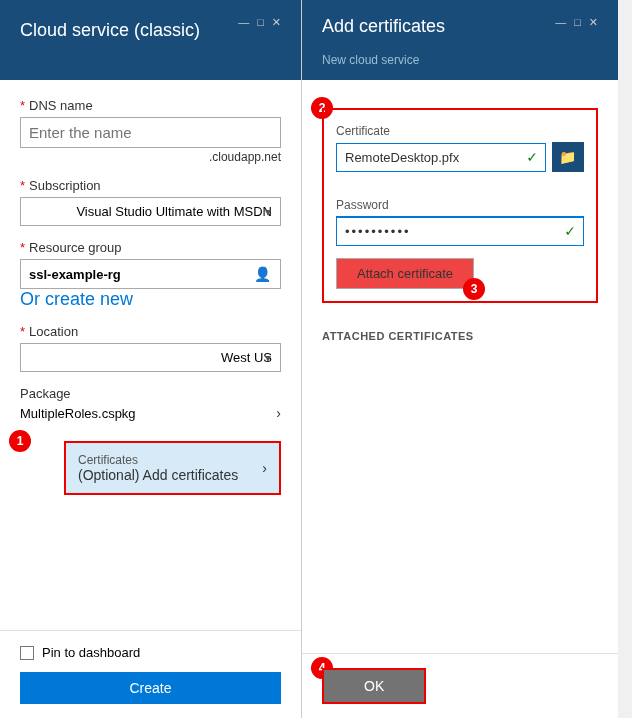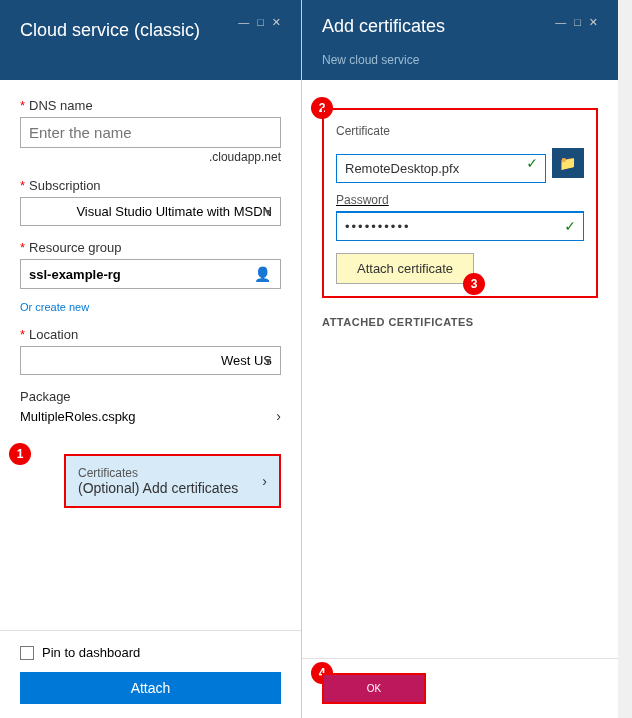--- a/index.html
+++ b/index.html
@@ -124,22 +124,22 @@
     }
 
     .resource-group-icon {
       color: #555;
       font-size: 14px;
     }
 
     .or-create-link {
       color: #0078d7;
       cursor: pointer;
-      font-size: 11px;
-      margin-top: 12px;
+      font-size: 18px;
+      margin-top: 0;
     }
 
     .package-row {
       display: flex;
       align-items: center;
       justify-content: space-between;
       cursor: pointer;
     }
 
     .package-chevron {
@@ -301,21 +301,20 @@
     .cert-select {
       width: 100%;
       border: 1px solid #0078d7;
       padding: 6px 28px 6px 8px;
       font-size: 13px;
       background: #fff;
       appearance: none;
       -webkit-appearance: none;
       outline: none;
       color: #333;
-      margin-top: 12px;
     }
 
     .folder-btn {
       background: #1a4c7a;
       border: none;
       color: #fff;
       width: 32px;
       height: 30px;
       cursor: pointer;
       display: flex;
@@ -346,55 +345,55 @@
       border-top: 2px solid #0078d7;
       padding: 6px 28px 6px 8px;
       font-size: 13px;
       color: #333;
       outline: none;
       letter-spacing: 2px;
     }
 
     .attach-btn {
       border: 1px solid #aaa;
-      background: #fef9c3;
+      background: #ef4444;
       padding: 7px 20px;
       font-size: 13px;
       cursor: pointer;
       color: #333;
     }
 
     .attached-header {
       font-size: 11px;
       font-weight: bold;
       color: #555;
       letter-spacing: 0.5px;
       text-transform: uppercase;
-      margin-top: 4px;
+      margin-top: 13px;
     }
 
     .right-footer {
       padding: 14px 20px;
       border-top: 1px solid #e0e0e0;
       flex-shrink: 0;
       position: relative;
     }
 
     .ok-btn-wrapper {
       border: 2px solid #e00;
       display: inline-block;
       position: relative;
     }
 
     .ok-btn {
-      background: #be185d;
+      background: #737373;
       color: #fff;
       border: none;
       padding: 8px 40px;
-      font-size: 10px;
+      font-size: 14px;
       cursor: pointer;
       min-width: 100px;
     }
 
     .field-section-label {
       font-size: 12px;
       color: #555;
       margin-bottom: 4px;
     }
 
@@ -465,39 +464,39 @@
     </div>
 
     <div class="field-group">
       <div class="field-label">Package</div>
       <div class="package-row">
         <span>MultipleRoles.cspkg</span>
         <span class="package-chevron">›</span>
       </div>
     </div>
 
-    <div style="position:relative; margin-top: 16px; padding-left: 44px;">
+    <div style="position:relative; margin-top: 6px; padding-left: 44px;">
       <div class="step-badge badge-1">1</div>
       <div class="certificates-section">
         <div class="cert-text-block">
           <span class="cert-title">Certificates</span>
           <span class="cert-desc">(Optional) Add certificates</span>
         </div>
         <span class="package-chevron">›</span>
       </div>
     </div>
 
   </div>
 
   <div class="left-footer">
     <div class="pin-row">
       <div class="checkbox"></div>
       <span>Pin to dashboard</span>
     </div>
-    <button class="create-btn">Attach</button>
+    <button class="create-btn">Create</button>
   </div>
 
 </div>
 
 <div class="right-panel">
 
   <div class="right-header">
     <div class="right-header-top">
       <span class="right-header-title">Add certificates</span>
       <div class="window-controls">
@@ -524,21 +523,21 @@
                 <option>RemoteDesktop.pfx</option>
               </select>
             </div>
             <button class="folder-btn">
               <span>📁</span>
             </button>
           </div>
         </div>
 
         
-        <div class="field-group" style="margin-top:10px;text-decoration:underline;">
+        <div class="field-group" style="margin-top:26px;">
           <div class="field-section-label">Password</div>
           <div class="password-field-wrapper">
             <input class="password-input" type="password" value="••••••••••" style="">
           </div>
         </div>
 
         
         <div style="position:relative; margin-top:12px; display:inline-block;">
           <div class="step-badge badge-3" style="bottom:-11px; right:-11px; top:auto; left:auto;">3</div>
           <button class="attach-btn">Attach certificate</button>

